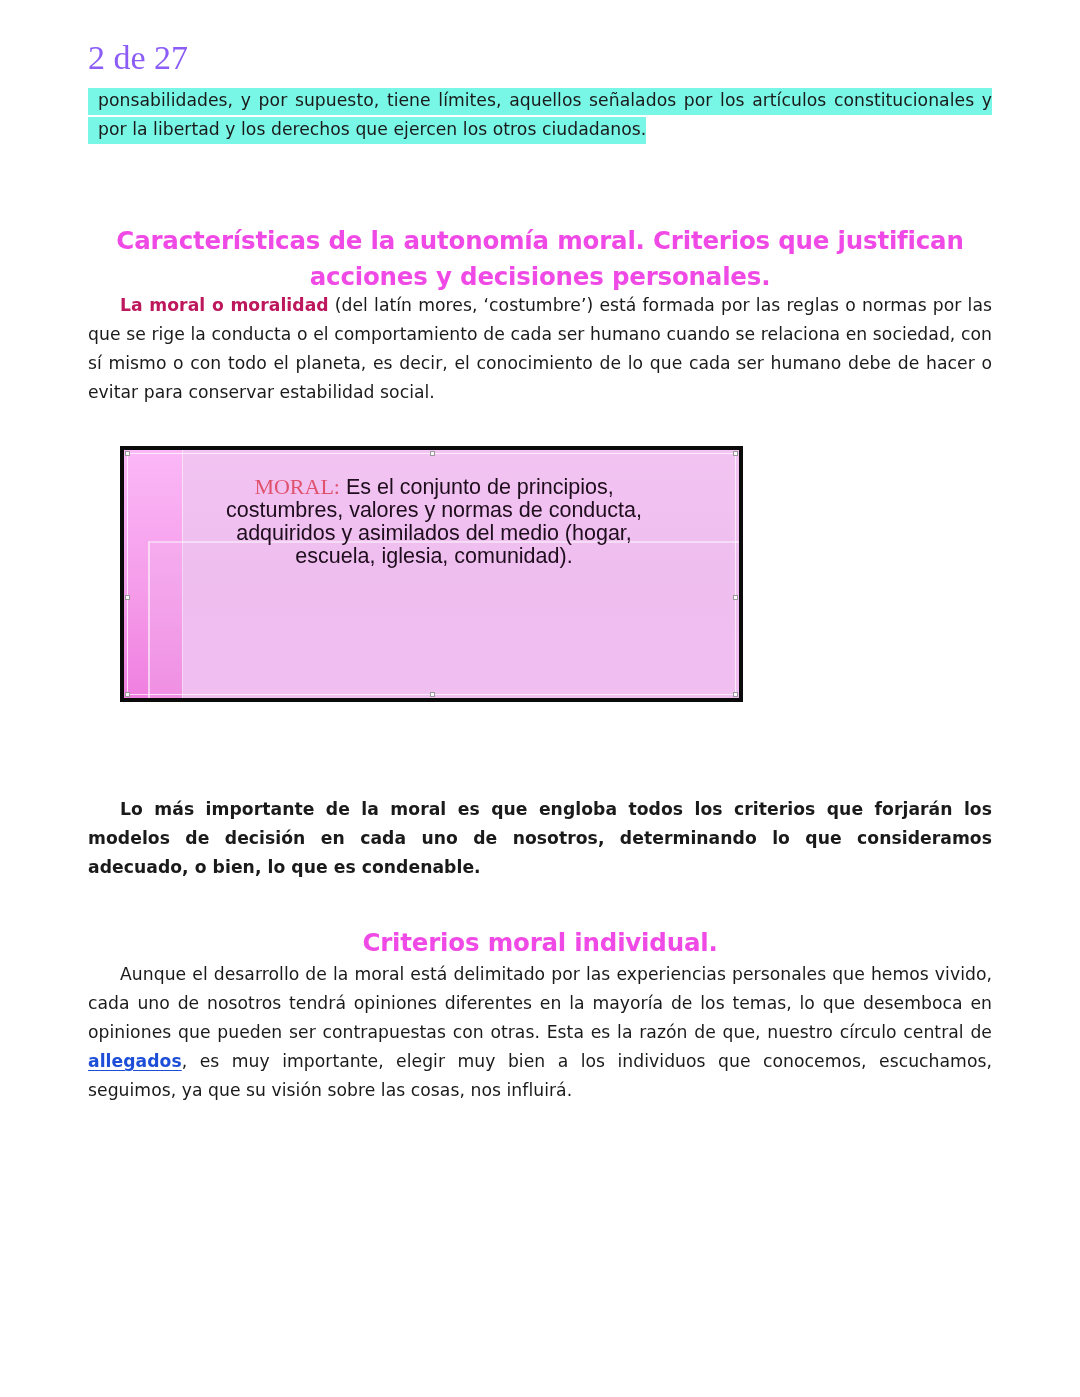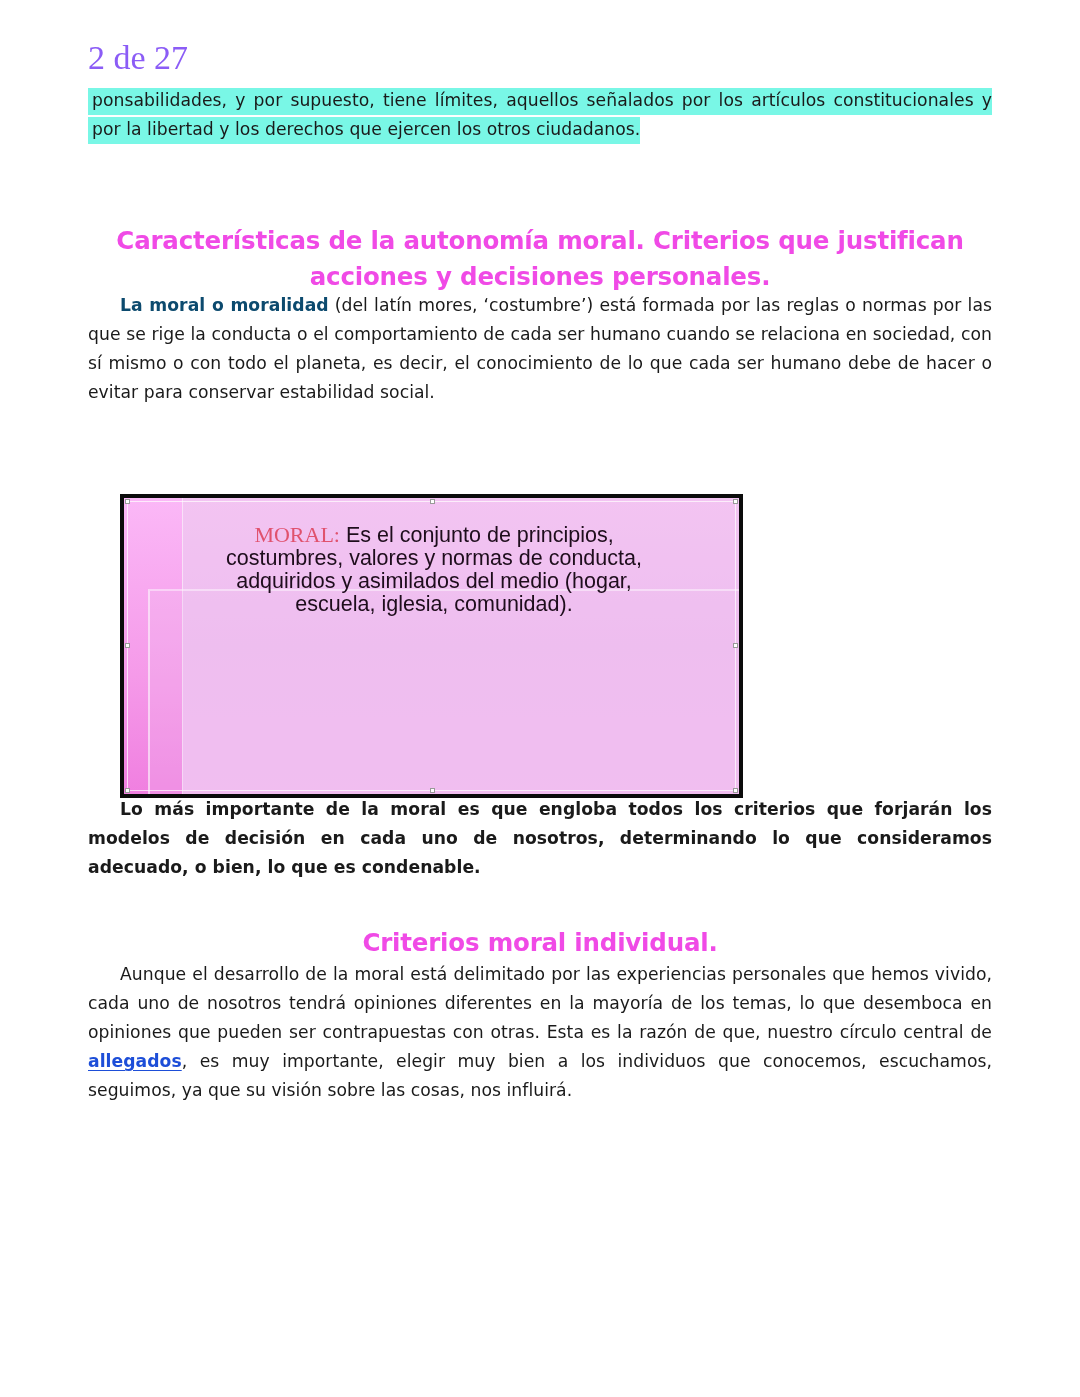--- a/index.html
+++ b/index.html
@@ -33,45 +33,44 @@
       line-height: 29px;
       text-align: justify;
       letter-spacing: 0.05px;
     }
     .indent { text-indent: 32px; }
     .highlight-block {
       top: 86px;
     }
     .hl {
       background: #79f7e6;
-      padding: 2px 0 5px 4px;
+      padding: 2px 0 5px 10px;
       box-decoration-break: clone;
       -webkit-box-decoration-break: clone;
     }
     .heading {
       color: #f04ae6;
       font-family: "DejaVu Sans", "Liberation Sans", sans-serif;
       font-weight: bold;
       font-size: 24.5px;
       line-height: 36px;
       text-align: center;
       letter-spacing: -0.2px;
     }
     .h1-block { top: 223px; }
     .p1-block { top: 291px; }
     .figure {
       position: absolute;
       left: 120px;
       top: 446px;
       width: 623px;
-      height: 304px;
+      height: 256px;
       border: 4px solid #0b0b0b;
       background: linear-gradient(180deg, #f1c2f0 0%, #eab8ec 50%, #f0b9ee 100%);
       overflow: hidden;
-      margin-top: 48px;
     }
     .figure .stripe-left {
       position: absolute;
       left: 0; top: 0;
       width: 58px; height: 100%;
       background: linear-gradient(180deg, #fbb8f7 0%, #f59ae9 60%, #f07fe0 100%);
     }
     .figure .panel-a {
       position: absolute;
       left: 58px; top: 0;
@@ -113,21 +112,21 @@
       font-family: "Liberation Serif", "DejaVu Serif", serif;
       color: #e0526e;
       font-size: 22px;
     }
     .slide-text p + p { margin-top: 5px; }
     .p2-block { top: 795px; font-weight: bold; }
     .h2-block { top: 925px; }
     .p3-block { top: 960px; }
     .term {
       font-weight: bold;
-      color: #0c4a6e;
+      color: #be185d;
     }
     .link-term {
       font-weight: bold;
       text-decoration: underline;
       text-underline-offset: 3px;
       color: #1d4ed8;
     }
   </style>
 </head>
 <body>

